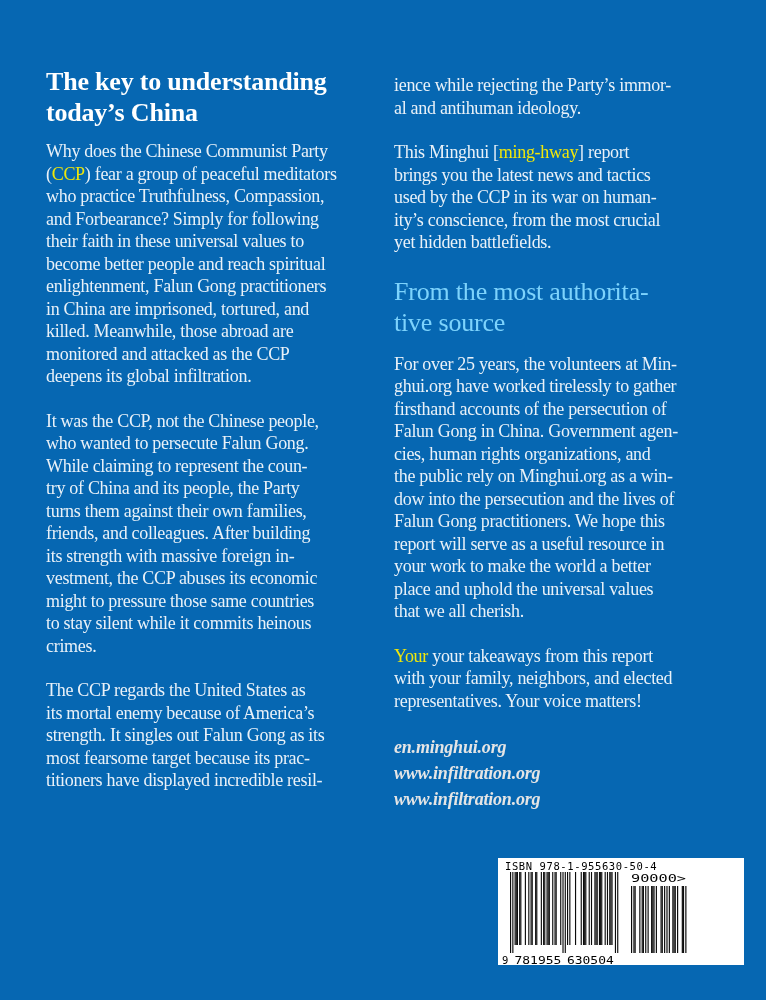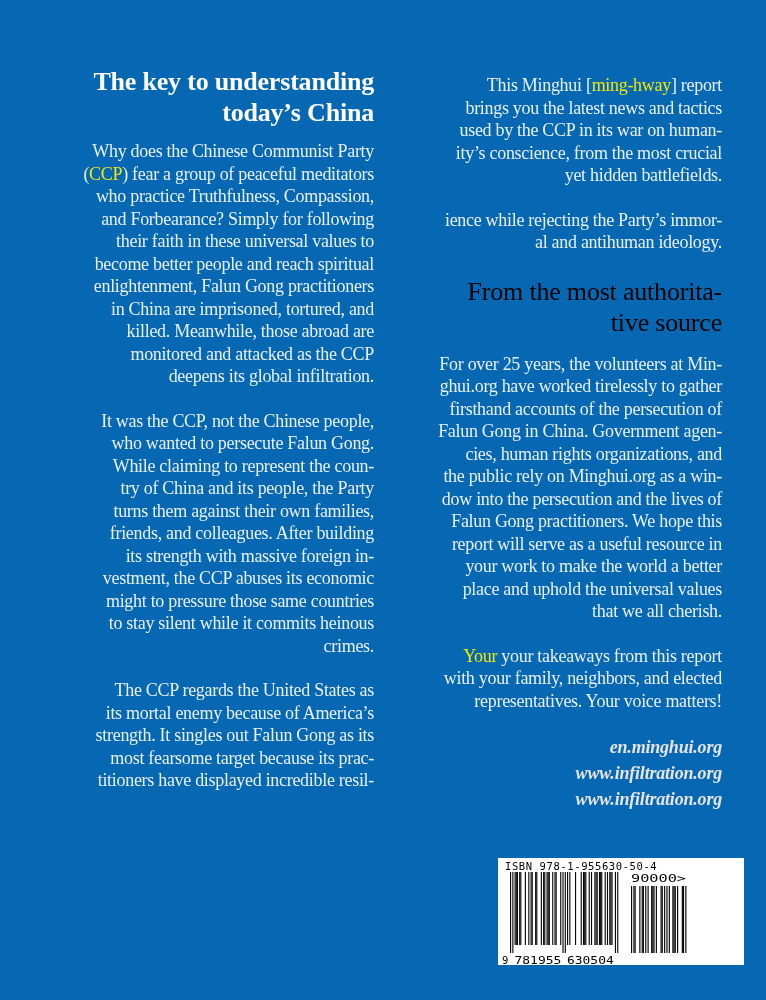--- a/index.html
+++ b/index.html
@@ -2,31 +2,31 @@
 <html><head>
 <meta charset="utf-8">
 <style>
   html, body { margin: 0; padding: 0; }
   body {
     width: 766px; height: 1000px;
     background: #0667B2;
     font-family: "Liberation Serif", "DejaVu Serif", serif;
     overflow: hidden;
   }
-  .cover { position: relative; width: 766px; height: 1000px; background: #0667B2; text-align: right; }
+  .cover { position: relative; width: 766px; height: 1000px; background: #0667B2; }
   .columns { display: flex; padding: 66px 44px 0 46px; gap: 20px; box-sizing: border-box; }
   .col { width: 328px; flex: 0 0 328px; }
   .col-right { padding-top: 8px; }
   .cover-h1 {
     font-size: 26px; line-height: 31px; font-weight: bold;
     color: #FFFFFF; margin: 0 0 12px 0; letter-spacing: -0.2px; white-space: nowrap;
   }
   .cover-h2 {
     font-size: 26px; line-height: 31px; font-weight: normal;
-    color: #000000; margin: 16px 0 15px 0; letter-spacing: -0.2px; white-space: nowrap;
+    color: #7dd3fc; margin: 16px 0 15px 0; letter-spacing: -0.2px; white-space: nowrap;
   }
   .para {
     font-size: 18px; line-height: 22.5px; color: #E9F1F8;
     margin: 0 0 22px 0; letter-spacing: -0.3px; white-space: nowrap;
   }
   .hl { color: #F0E70A; }
   .websites { margin-top: 22px; }
   .website {
     font-size: 18px; line-height: 26px; color: #e5e5e5;
     font-weight: bold; font-style: italic; letter-spacing: -0.2px; white-space: nowrap;
@@ -55,22 +55,22 @@
       <h1 class="cover-h1">The key to understanding<br>today’s China</h1>
       <div>
           <p class="para">Why does the Chinese Communist Party<br>(<span class="hl">CCP</span>) fear a group of peaceful meditators<br>who practice Truthfulness, Compassion,<br>and Forbearance? Simply for following<br>their faith in these universal values to<br>become better people and reach spiritual<br>enlightenment, Falun Gong practitioners<br>in China are imprisoned, tortured, and<br>killed. Meanwhile, those abroad are<br>monitored and attacked as the CCP<br>deepens its global infiltration.</p>
           <p class="para">It was the CCP, not the Chinese people,<br>who wanted to persecute Falun Gong.<br>While claiming to represent the coun-<br>try of China and its people, the Party<br>turns them against their own families,<br>friends, and colleagues. After building<br>its strength with massive foreign in-<br>vestment, the CCP abuses its economic<br>might to pressure those same countries<br>to stay silent while it commits heinous<br>crimes.</p>
           <p class="para">The CCP regards the United States as<br>its mortal enemy because of America’s<br>strength. It singles out Falun Gong as its<br>most fearsome target because its prac-<br>titioners have displayed incredible resil-</p>
         </div>
     </div>
 
     <div class="col col-right">
       <div>
+          <p class="para">ience while rejecting the Party’s immor-<br>al and antihuman ideology.</p>
           <p class="para">This Minghui [<span class="hl">ming-hway</span>] report<br>brings you the latest news and tactics<br>used by the CCP in its war on human-<br>ity’s conscience, from the most crucial<br>yet hidden battlefields.</p>
-          <p class="para">ience while rejecting the Party’s immor-<br>al and antihuman ideology.</p>
         </div>
       <h2 class="cover-h2">From the most authorita-<br>tive source</h2>
       <div>
           <p class="para">For over 25 years, the volunteers at Min-<br>ghui.org have worked tirelessly to gather<br>firsthand accounts of the persecution of<br>Falun Gong in China. Government agen-<br>cies, human rights organizations, and<br>the public rely on Minghui.org as a win-<br>dow into the persecution and the lives of<br>Falun Gong practitioners. We hope this<br>report will serve as a useful resource in<br>your work to make the world a better<br>place and uphold the universal values<br>that we all cherish.</p>
           <p class="para"><span class="hl">Your</span> your takeaways from this report<br>with your family, neighbors, and elected<br>representatives. Your voice matters!</p>
         </div>
       <div class="websites">
           <div class="website">en.minghui.org</div>
           <div class="website">www.infiltration.org</div>
           <div class="website">www.infiltration.org</div>

